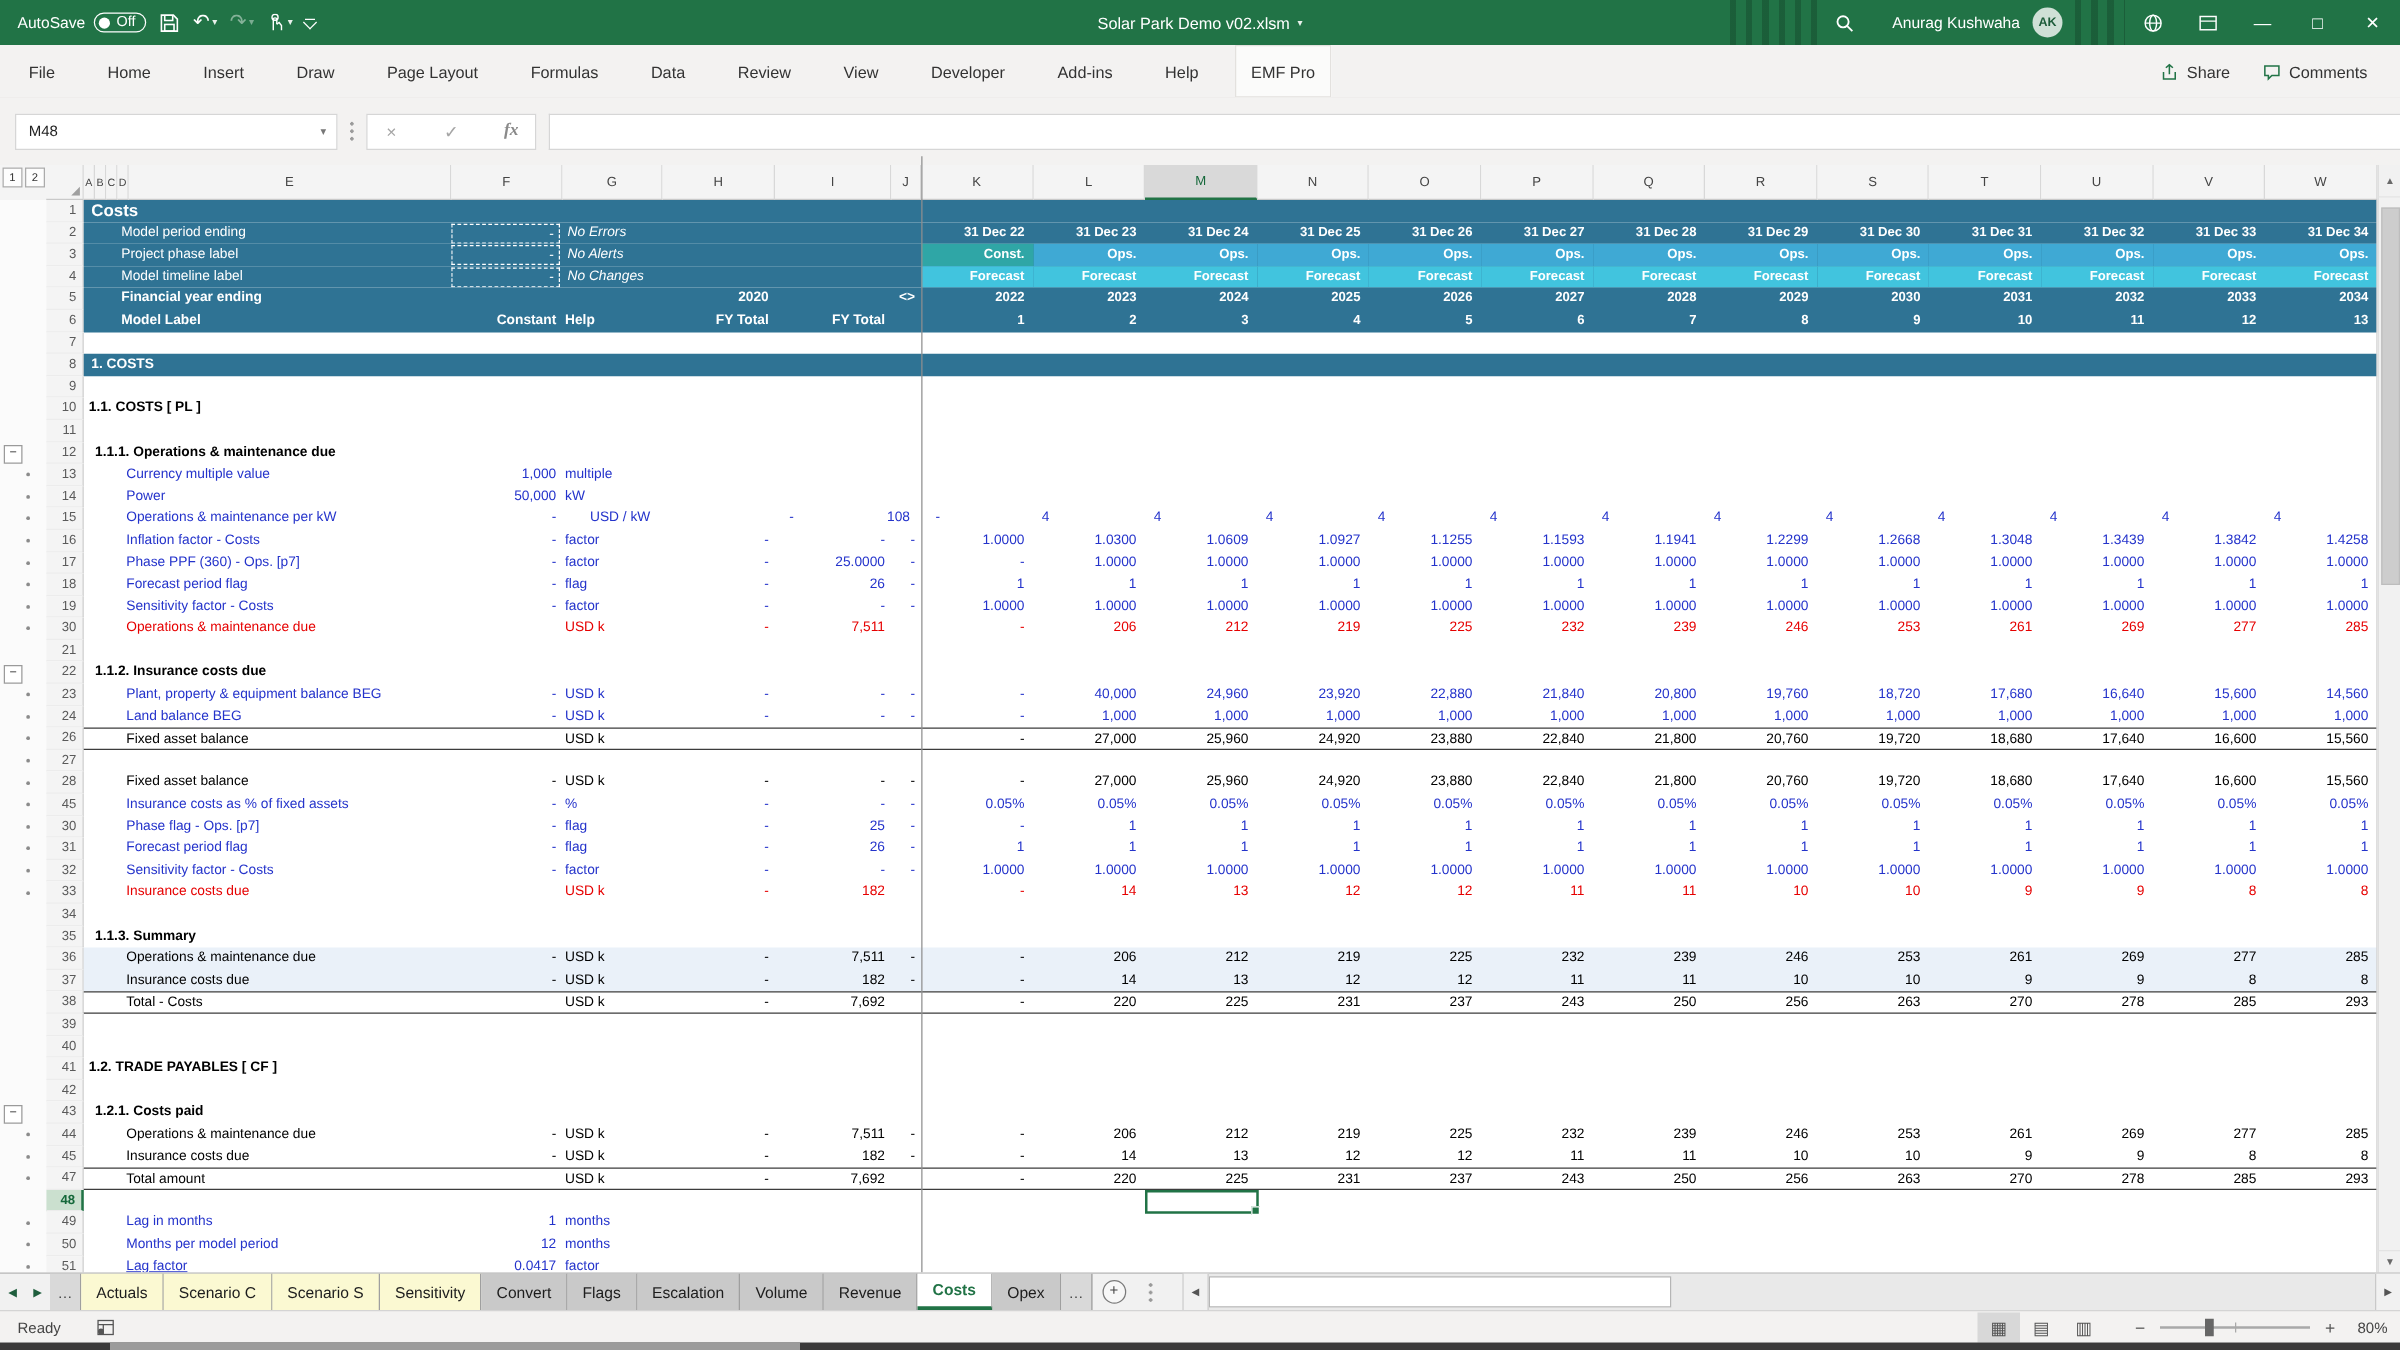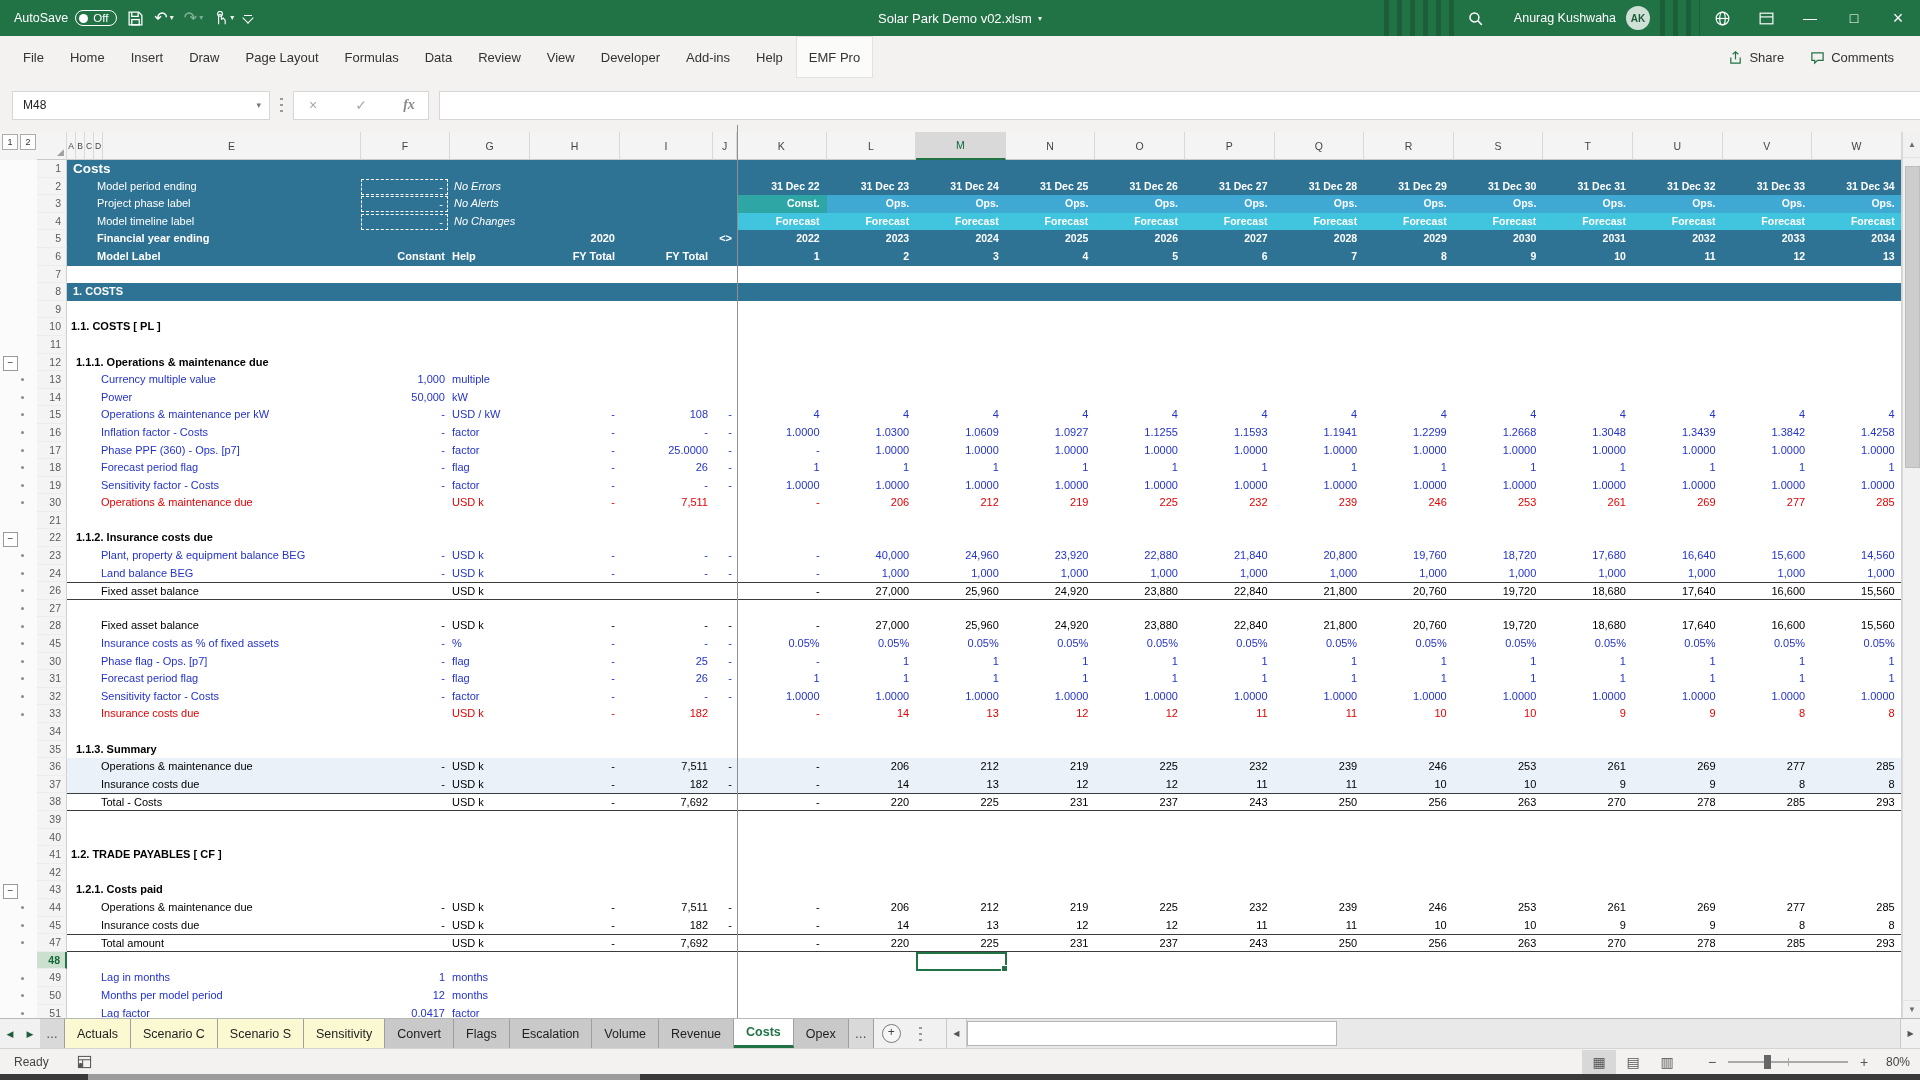--- a/index.html
+++ b/index.html
@@ -22,21 +22,21 @@
   #tb-title{position:absolute;left:0;right:0;top:0;height:36px;display:flex;align-items:center;justify-content:center;
             font-size:13px;gap:6px;pointer-events:none;}
   .tb-right{margin-left:auto;display:flex;align-items:center;height:36px;flex:0 0 auto;position:relative;z-index:2;}
   .stripes{width:70px;height:36px;background:repeating-linear-gradient(90deg,rgba(0,0,0,.18) 0 5px,transparent 5px 13px);}
   .tb-btn{width:44px;height:36px;display:flex;align-items:center;justify-content:center;font-size:14px;}
   .username{font-size:12.5px;margin:0 10px 0 16px;}
   .avatar{width:24px;height:24px;border-radius:50%;background:#cfe0d6;color:#1d5c3a;font-size:10px;font-weight:bold;
           display:flex;align-items:center;justify-content:center;margin-right:10px;}
   
   #ribbon{left:0;top:36px;width:1920px;height:42px;background:#f3f2f1;border-bottom:1px solid #e1dfdd;display:flex;align-items:center;}
-  #ribbon-tabs{display:flex;align-items:center;height:42px;padding-left:10px;}
+  #ribbon-tabs{display:flex;align-items:center;height:42px;padding-left:10px;gap:16px;}
   .rtab{padding:0 13px;font-size:13px;color:#333;height:42px;display:flex;align-items:center;}
   .rtab.active{background:#fbfbfa;box-shadow:inset 0 0 0 1px #e3e1de;}
   .ribbon-right{margin-left:auto;display:flex;align-items:center;gap:26px;padding-right:26px;font-size:13px;color:#333;}
   .rr-item{display:flex;align-items:center;gap:6px;}
   .rr-item svg{display:block;}
   
   #fbar{left:0;top:78px;width:1920px;height:54px;background:#f3f2f1;border-bottom:1px solid #dcdcdc;display:flex;align-items:center;}
   #namebox{margin-left:12px;width:246px;height:27px;background:#fff;border:1px solid #d6d6d6;display:flex;align-items:center;
            font-size:12px;color:#222;padding-left:10px;}
   #namebox .nb-caret{margin-left:auto;margin-right:8px;color:#777;font-size:9px;}
@@ -484,21 +484,21 @@
         <div class="cell rt blue" style="width: 90px;"></div>
         <div class="cell rt blue" style="width: 93px;"></div>
         <div class="cell rt blue" style="width: 24px;"></div>
       </div>
     </div>
     <div class="grow">
       <div class="rh">15</div>
       <div class="rbody">
         <div class="cell dlbl lt blue" style="width: 294px;">Operations &amp; maintenance per kW</div>
         <div class="cell rt blue" style="width: 89px;">-</div>
-        <div class="cell lt blue" style="width: 80px;">USD / kW</div>
+        <div class="cell lt blue" style="width: 80px; margin-left: 20px;">USD / kW</div>
         <div class="cell rt blue" style="width: 90px;">-</div>
         <div class="cell rt blue" style="width: 93px;">108</div>
         <div class="cell rt blue" style="width: 24px;">-</div>
         <div class="cell v blue" style="width: 89.6px;">4</div>
         <div class="cell v blue" style="width: 89.6px;">4</div>
         <div class="cell v blue" style="width: 89.6px;">4</div>
         <div class="cell v blue" style="width: 89.6px;">4</div>
         <div class="cell v blue" style="width: 89.6px;">4</div>
         <div class="cell v blue" style="width: 89.6px;">4</div>
         <div class="cell v blue" style="width: 89.6px;">4</div>

